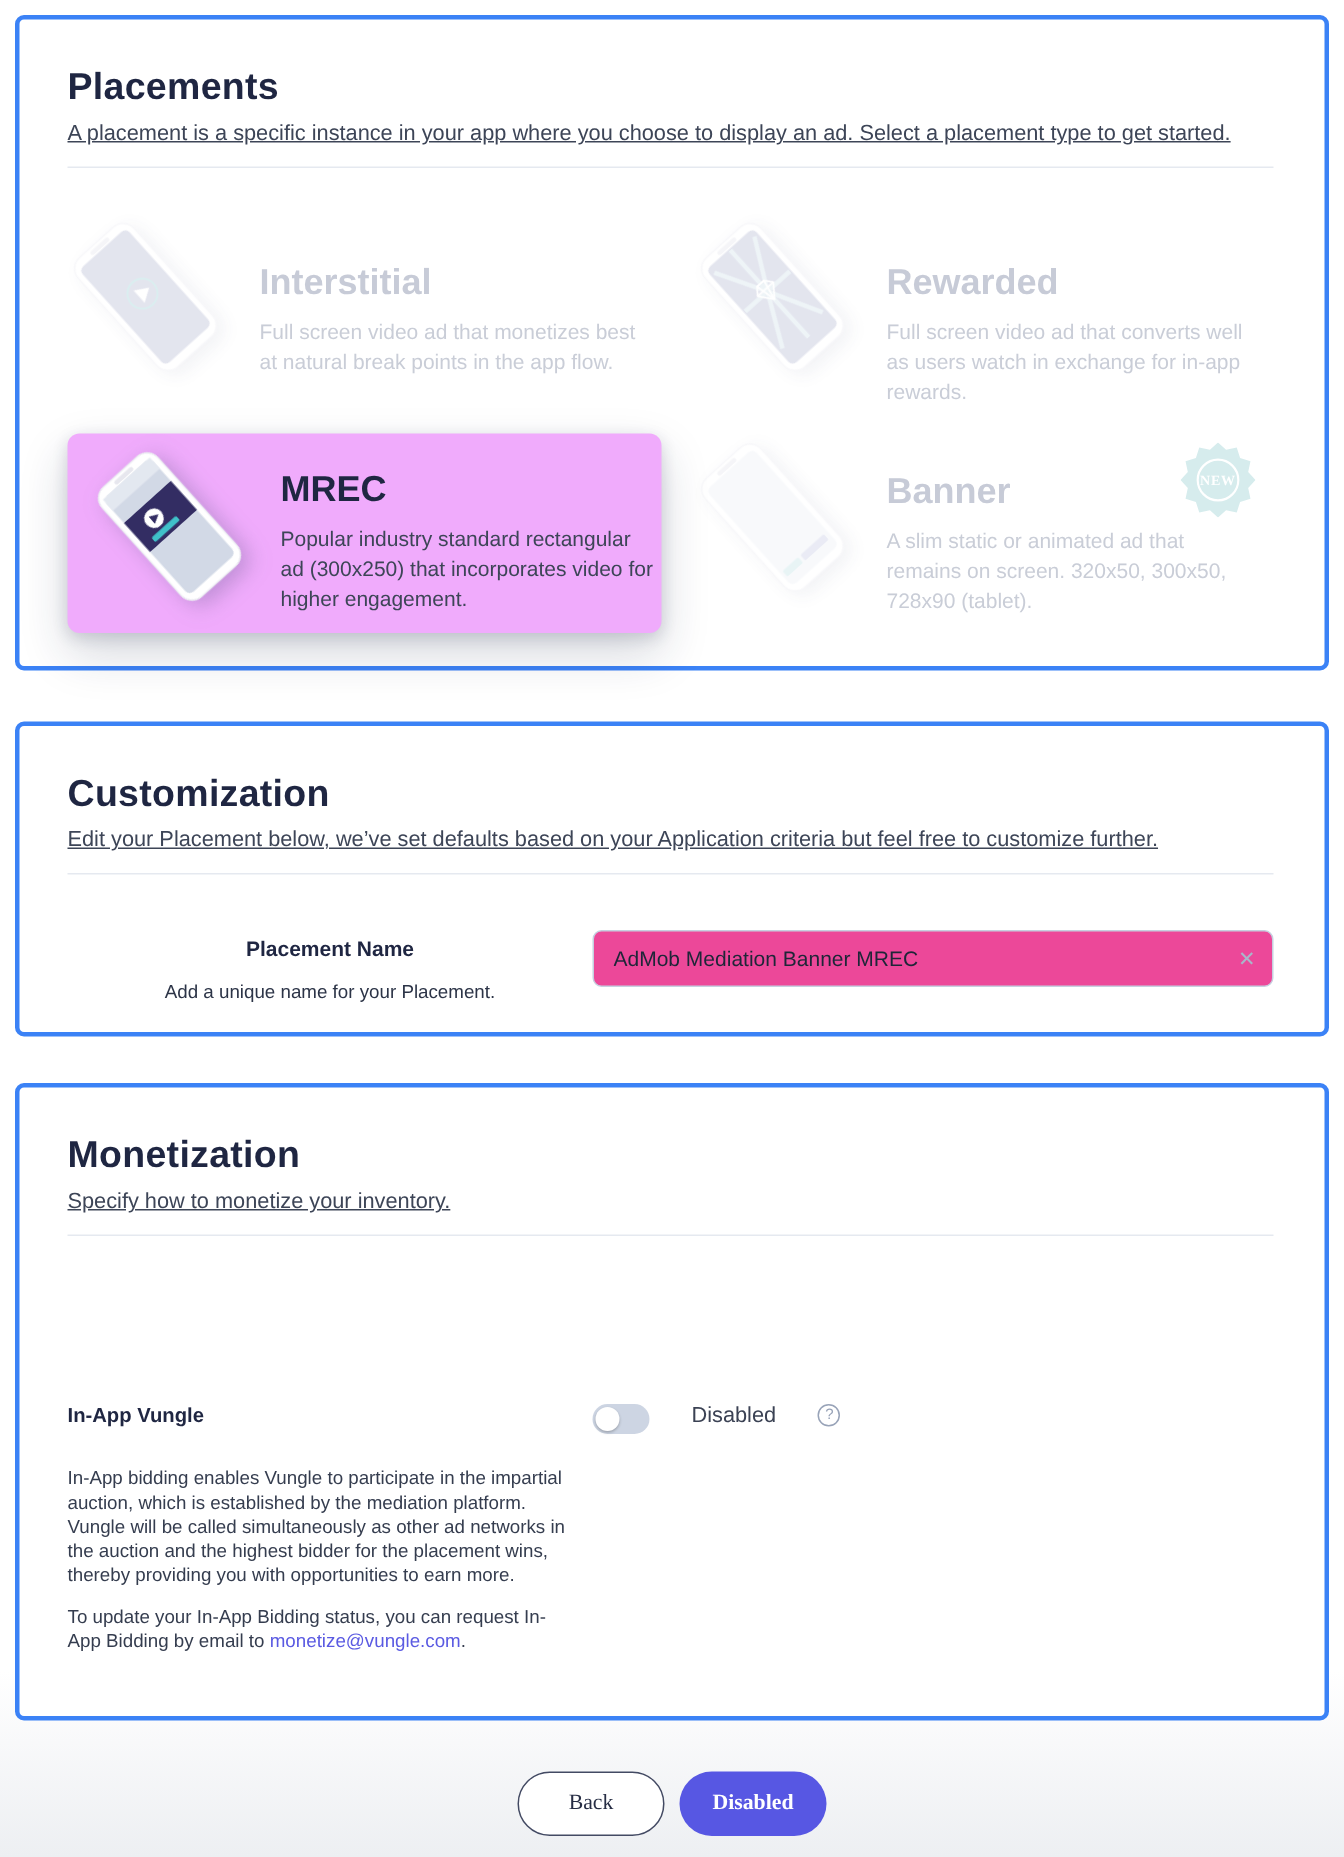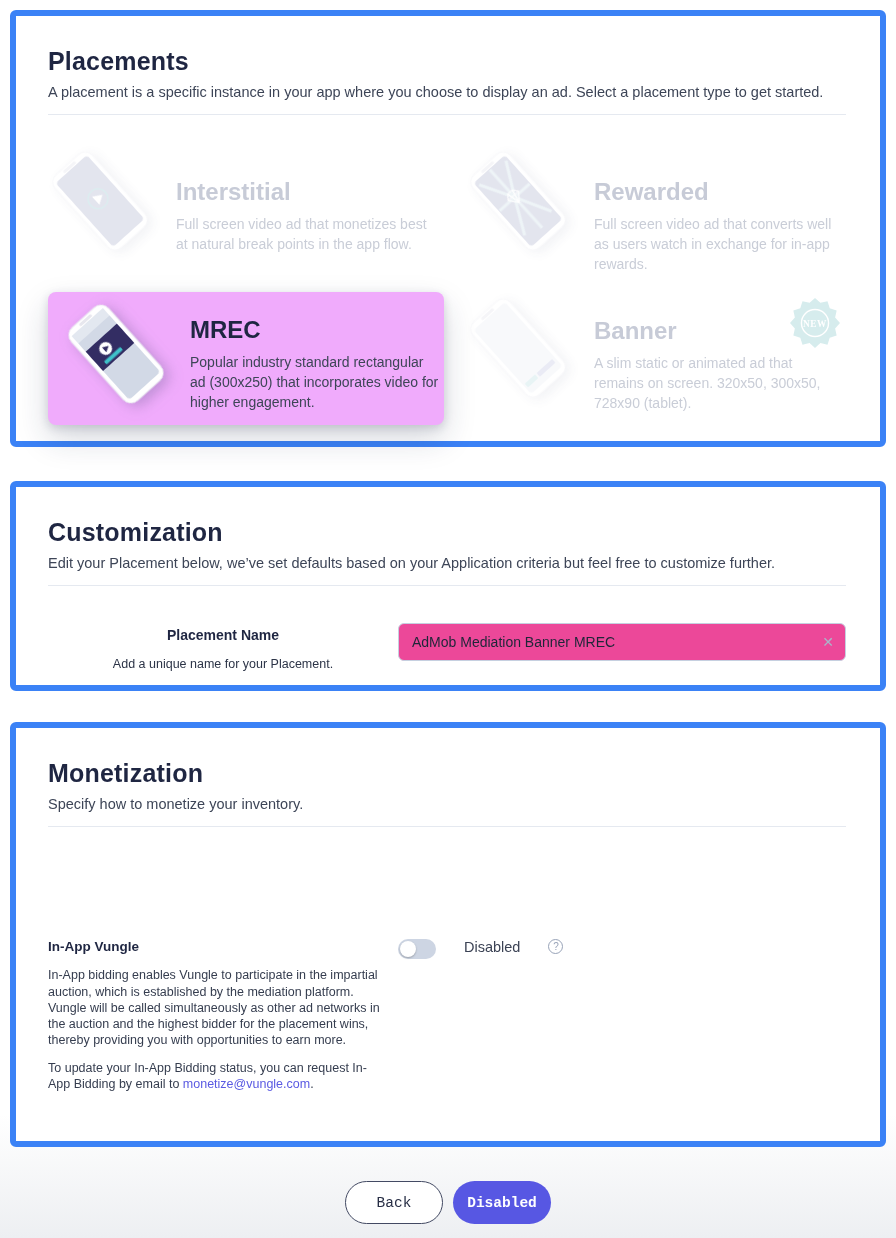--- a/index.html
+++ b/index.html
@@ -6,31 +6,31 @@
   html, body { width: 896px; }
   body {
     height: 1238px;
     font-family: "Liberation Sans", sans-serif;
     background: linear-gradient(180deg, #ffffff 0%, #ffffff 90%, #edeff2 100%);
     color: #1f2642;
     overflow: hidden;
   }
   .card {
     background: #fff;
-    border: 6px solid #3b82f6;
+    border: 3px solid #3b82f6;
     border-radius: 6px;
     margin: 0 10px;
     padding: 32px 34px 0 32px;
   }
   .card-placements   { margin-top: 10px; height: 437px; }
   .card-customization{ margin-top: 34px; height: 210px; }
   .card-monetization { margin-top: 31px; height: 425px; }
 
   .section-title { font-size: 25px; font-weight: 700; line-height: 1.05; color: #1f2642; letter-spacing: .2px; }
-  .section-desc  { margin-top: 9px; font-size: 14.5px; line-height: 1.25; color: #3d4557; }
+  .section-desc  { margin-top: 9px; font-size: 14.5px; line-height: 1.25; color: #3d4557; text-decoration: underline; }
   .divider { border: none; border-top: 1px solid #e5e9f0; margin-top: 13px; }
 
   
   .options-grid {
     margin-top: 30px;
     display: grid;
     grid-template-columns: 396px 392px;
     column-gap: 22px;
     row-gap: 14px;
   }
@@ -78,36 +78,36 @@
   }
   .clear-x {
     position: absolute; right: 12px; top: 10px;
     font-size: 14px; color: #a9b6ca; cursor: pointer; line-height: 18px;
   }
 
   
   .bidding-row { display: flex; margin-top: 112px; }
   .bidding-left { width: 350px; padding-right: 12px; }
   .bidding-label { font-size: 13.5px; font-weight: 700; color: #1f2642; }
-  .bidding-desc { margin-top: 13px; font-size: 12.5px; line-height: 1.3; color: #353d4f; }
+  .bidding-desc { margin-top: 26px; font-size: 12.5px; line-height: 1.3; color: #353d4f; }
   .bidding-note { margin-top: 11px; font-size: 12.5px; line-height: 1.3; color: #353d4f; }
   .email-link { color: #5a5ae2; text-decoration: none; }
   .bidding-right { display: flex; align-items: flex-start; gap: 28px; height: 22px; }
   .toggle { position: relative; width: 38px; height: 20px; border-radius: 10px; background: #cdd5e3; cursor: pointer; flex-shrink: 0; }
   .toggle-knob { position: absolute; left: 2px; top: 2px; width: 16px; height: 16px; border-radius: 50%; background: #fff; box-shadow: 0 1px 2px rgba(0,0,0,.25); }
   .toggle-status { font-size: 14.5px; color: #3b4254; }
   .help-icon {
     width: 15px; height: 15px; border-radius: 50%;
     border: 1px solid #98a3b8; color: #98a3b8;
     font-size: 10px; line-height: 13px; text-align: center; cursor: pointer;
   }
 
   
   .footer { display: flex; justify-content: center; gap: 10px; margin-top: 34px; }
-  .btn { height: 43px; width: 98px; border-radius: 22px; font-family: Liberation Mono, monospace; font-size: 14.5px; cursor: pointer; }
+  .btn { height: 43px; width: 98px; border-radius: 22px; font-family: Liberation Serif, serif; font-size: 14.5px; cursor: pointer; }
   .btn-back { background: #fff; border: 1px solid #434a63; color: #272e45; }
   .btn-continue { background: #5757e3; border: none; color: #fff; font-weight: 700; }
 </style>
 </head>
 <body>
 
 <div class="card card-placements">
   <div class="section-title">Placements</div>
   <div class="section-desc">A placement is a specific instance in your app where you choose to display an ad. Select a placement type to get started.</div>
   <hr class="divider">

